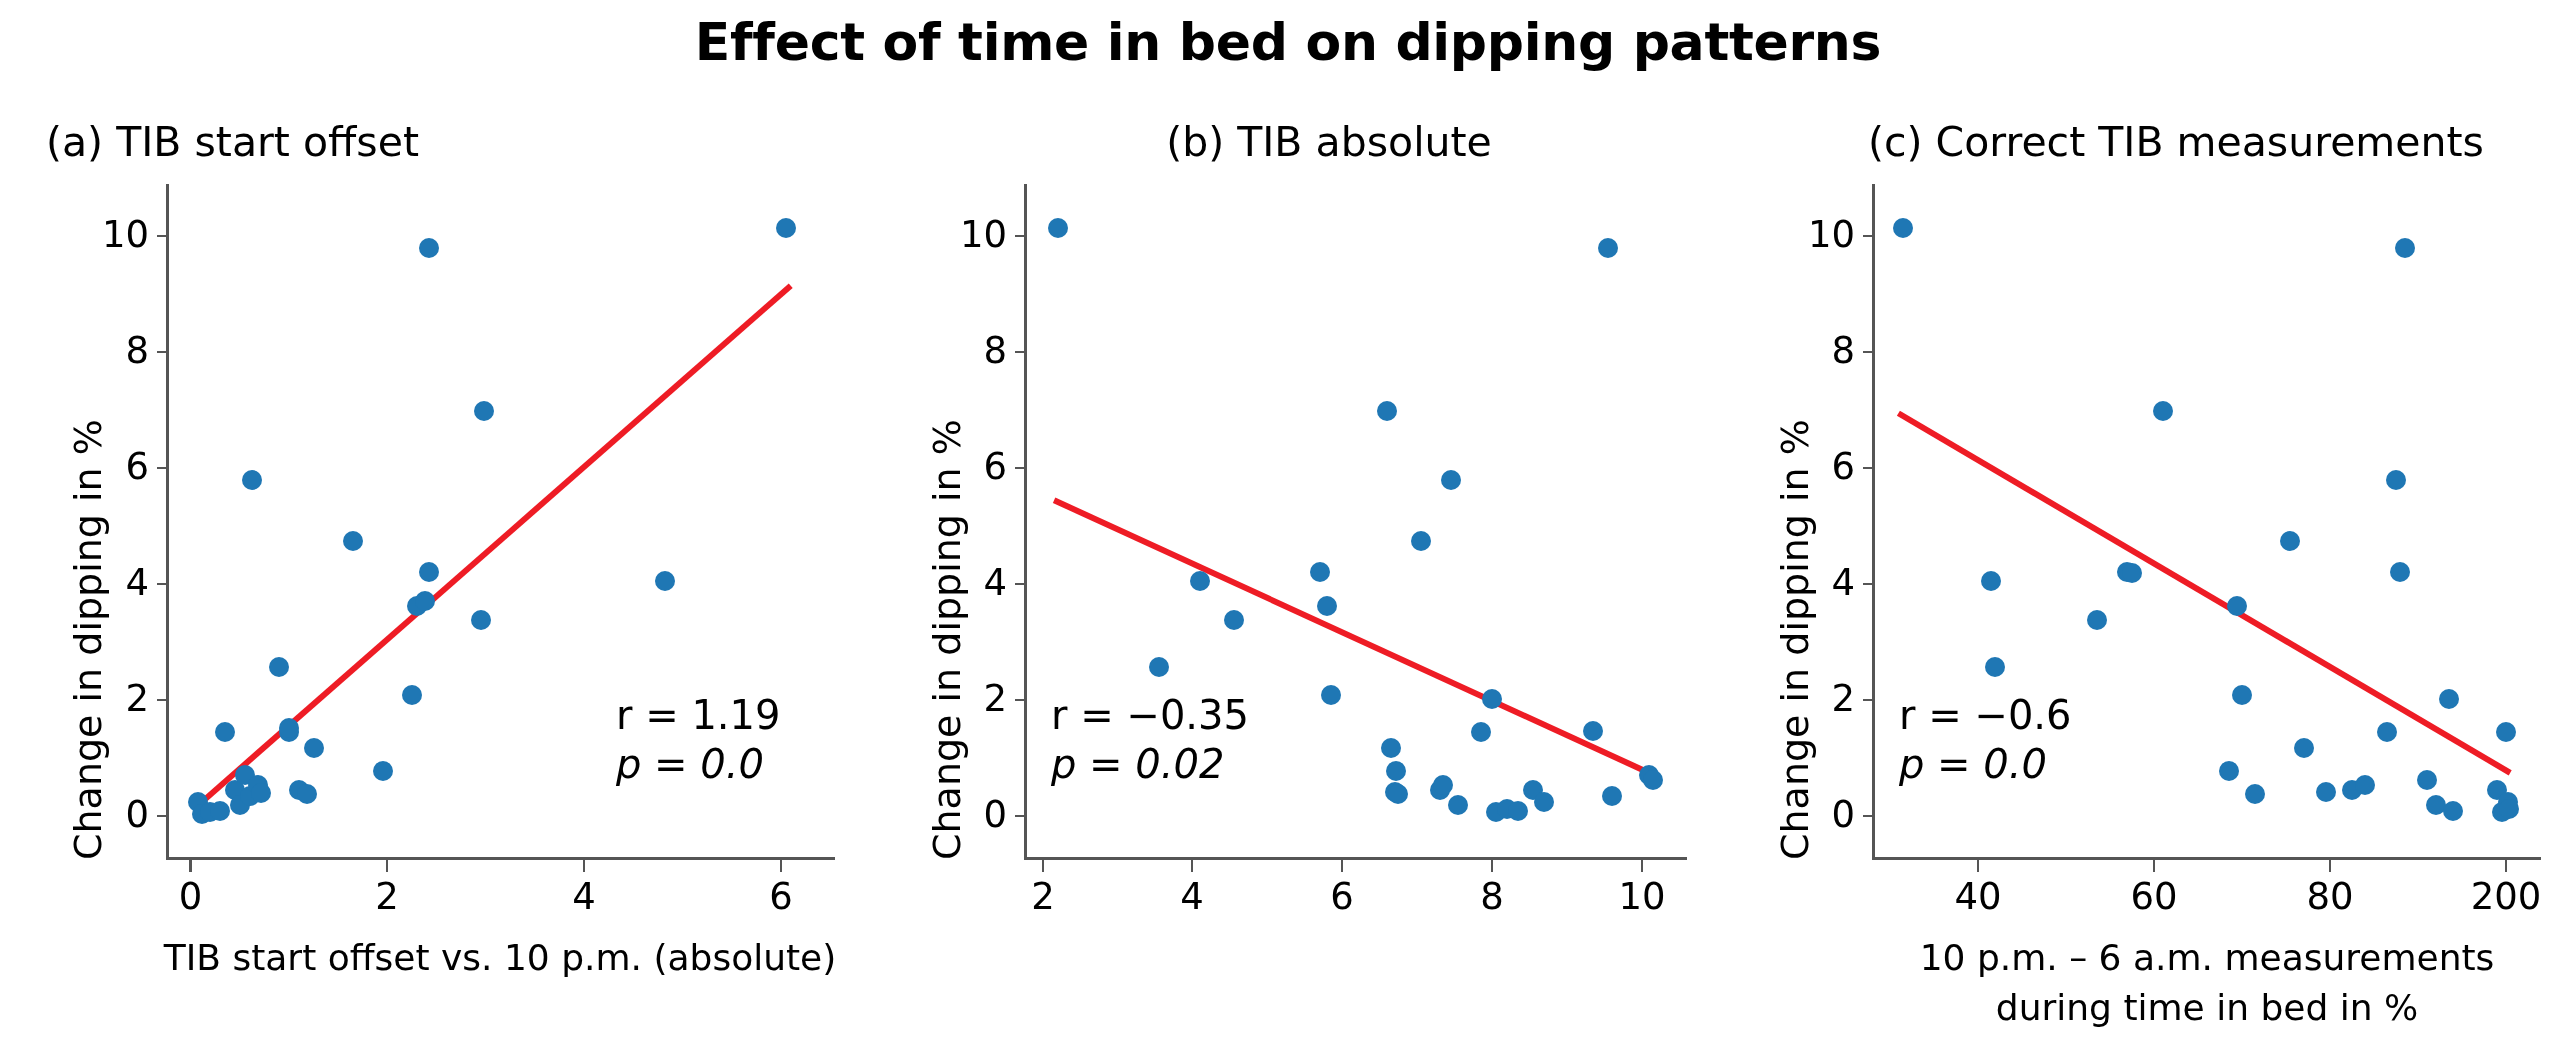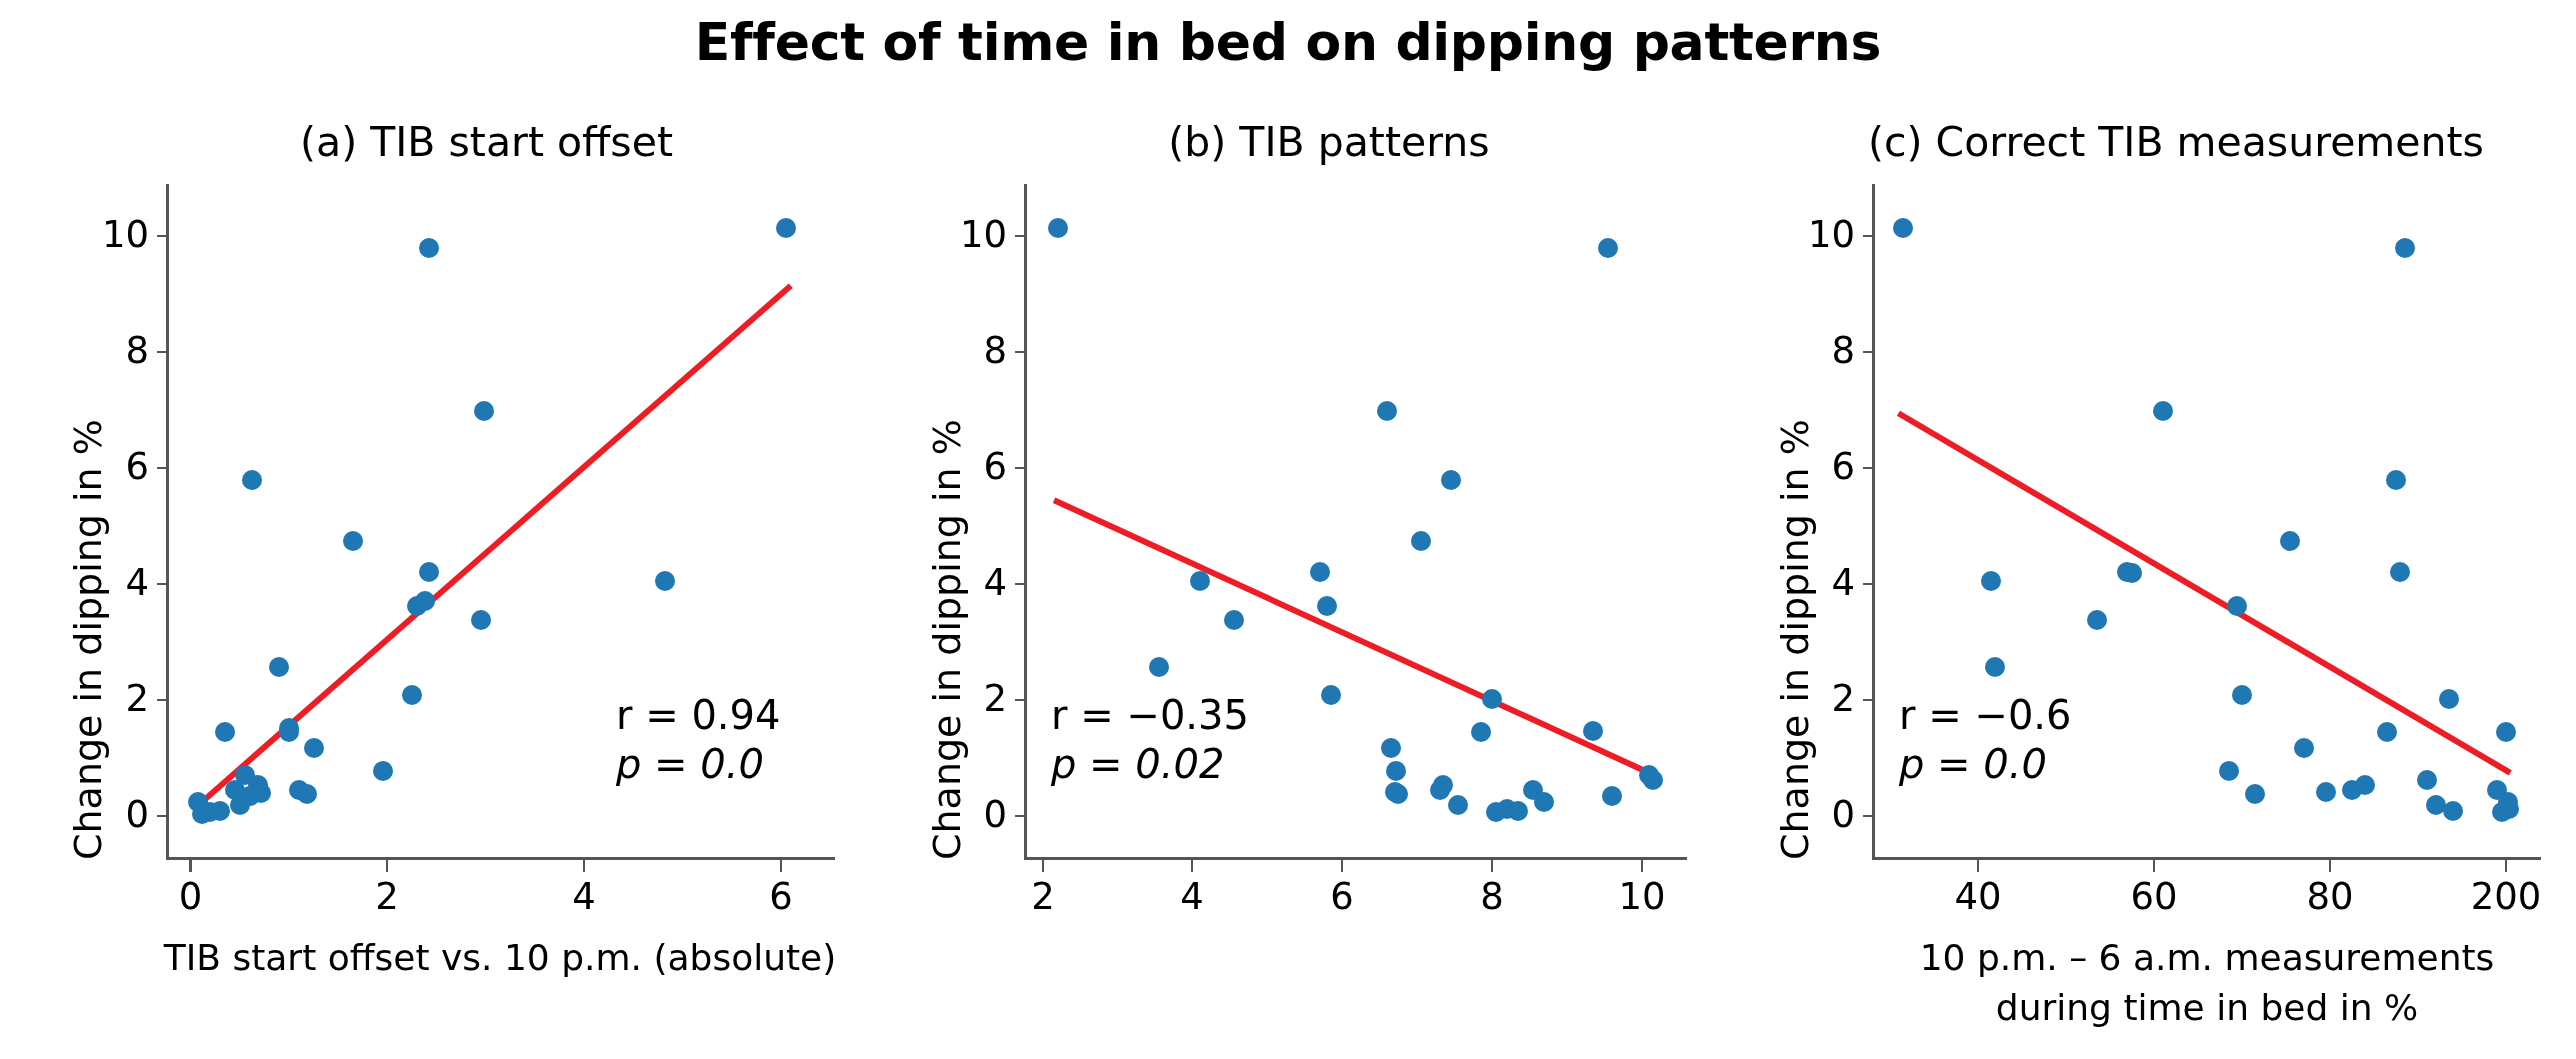--- a/index.html
+++ b/index.html
@@ -14,21 +14,21 @@
 
   .panel{position:absolute;top:99px;height:941px;}
   #panel-a{left:0px;width:881px;}
   #panel-b{left:875px;width:855px;}
   #panel-c{left:1723px;width:853px;}
 
   .panel-title{
     position:absolute;top:18.6px;left:0;width:100%;text-align:center;
     font-size:41px;font-weight:normal;color:#000;white-space:nowrap;
   }
-  #panel-a .panel-title{text-align:center;padding-left:46px;}
+  #panel-a .panel-title{text-align:left;padding-left:46px;}
   #panel-b .panel-title{text-align:center;padding-left:26.5px;}
   #panel-c .panel-title{text-align:center;padding-left:26.5px;}
 
   
   .axes{position:absolute;background:#fff;}
   #axes-a{left:166px;top:85px;width:669px;height:676px;}
   #axes-b{left:149px;top:85px;width:663px;height:676px;}
   #axes-c{left:149px;top:85px;width:669px;height:676px;}
 
   .spine-left{position:absolute;left:0;top:0;width:3.3px;height:100%;background:#555555;}
@@ -139,27 +139,27 @@
         <div class="pt" style="left: 263px; top: 388px; background: rgb(31, 119, 180);"></div>
         <div class="pt" style="left: 263px; top: 64px; background: rgb(31, 119, 180);"></div>
         <div class="pt" style="left: 315px; top: 436px; background: rgb(31, 119, 180);"></div>
         <div class="pt" style="left: 318px; top: 227px; background: rgb(31, 119, 180);"></div>
         <div class="pt" style="left: 499px; top: 397px; background: rgb(31, 119, 180);"></div>
         <div class="pt" style="left: 620px; top: 44px; background: rgb(31, 119, 180);"></div>
       </div>
     <div class="ylabel" style="left: 66px; top: 761px;">Change in dipping in %</div>
     <div class="xlabel" style="left: 86px; width: 828px; top: 834px;">TIB start offset vs. 10 p.m. (absolute)</div>
     <div class="annot" style="left: 616px; top: 592px;">
-      <div>r = 0.94</div>
+      <div>r = 1.19</div>
       <div class="pv">p = 0.0</div>
     </div>
   </div>
 
   <div class="panel" id="panel-b">
-    <div class="panel-title">(b) TIB patterns</div>
+    <div class="panel-title">(b) TIB absolute</div>
     <div class="axes" id="axes-b">
       <div class="spine-left"></div>
       <div class="spine-bottom"></div>
     <div class="ytick" style="top: 632px;">
           <div class="tmark"></div>
           <div class="tlabel">0</div>
         </div>
         <div class="ytick" style="top: 516px;">
           <div class="tmark"></div>
           <div class="tlabel">2</div>

